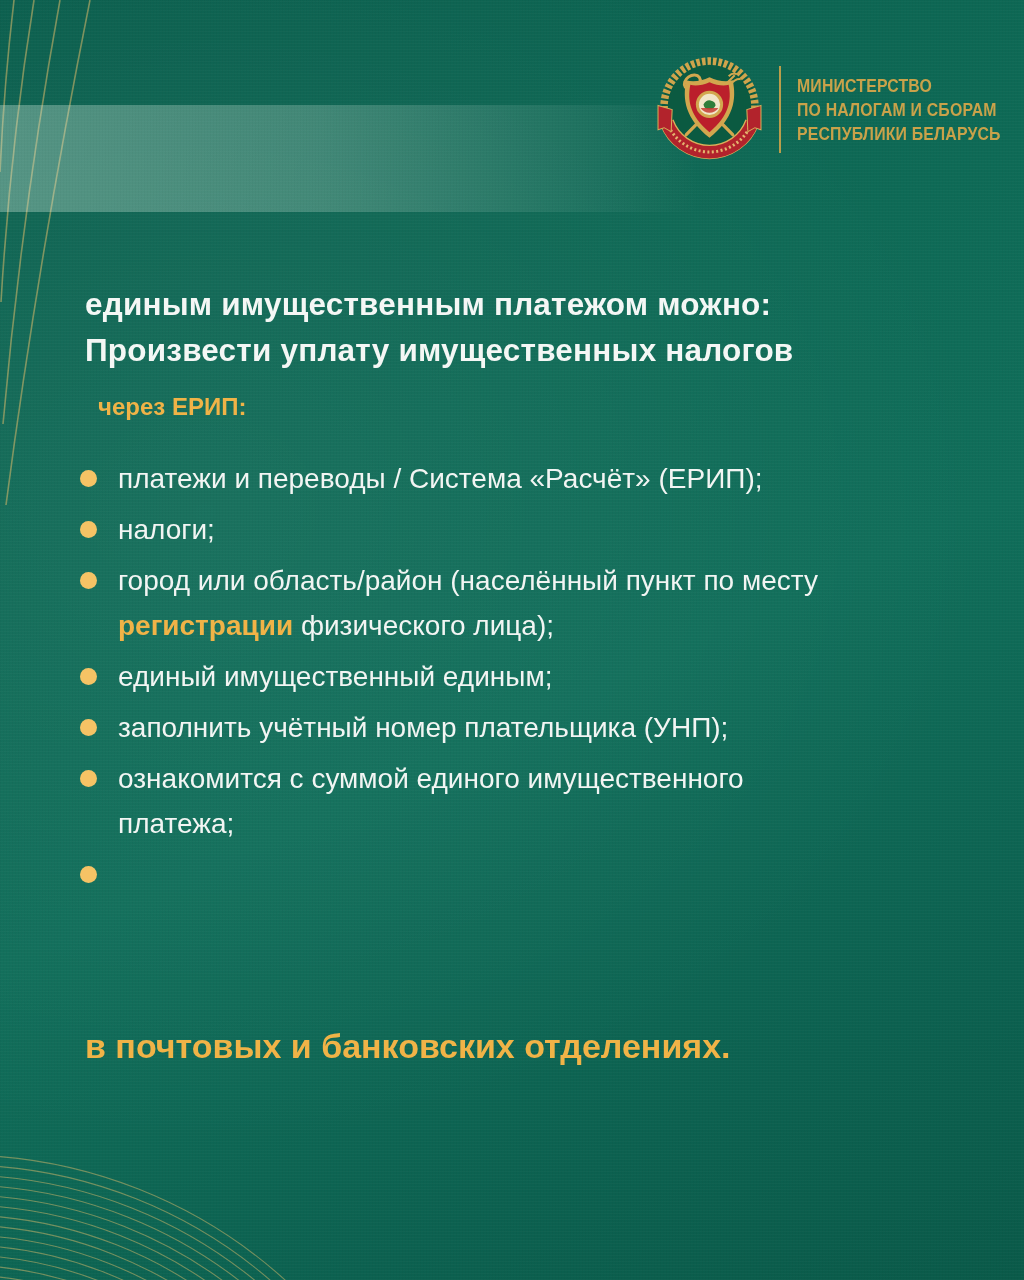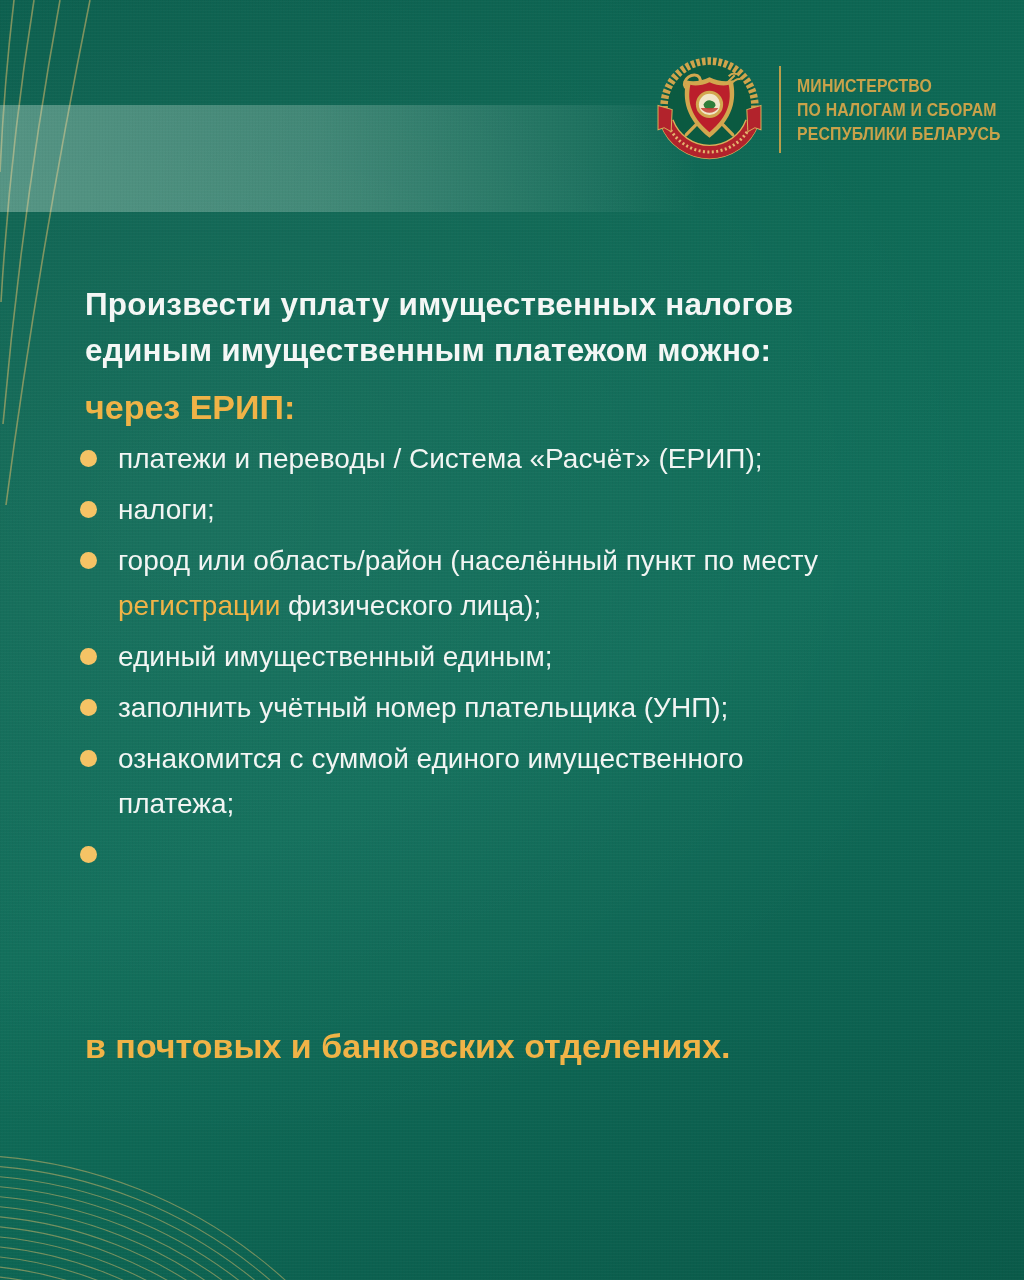--- a/index.html
+++ b/index.html
@@ -30,33 +30,33 @@
     position:absolute;left:797px;top:74px;
     color:#c9a24a;font-weight:700;font-size:18px;line-height:24px;
     letter-spacing:.2px;transform:scaleX(.88);transform-origin:left top;white-space:nowrap;
   }
   
   .title{
     position:absolute;left:85px;top:281px;
     color:#f4f7f5;font-size:31.5px;line-height:46px;font-weight:700;letter-spacing:.2px;white-space:nowrap;
   }
   .erip-heading{
-    position:absolute;left:85px;top:383px;
-    color:#f0b347;font-size:34px;line-height:48px;font-weight:700;white-space:nowrap;
+    position:absolute;left:98px;top:383px;
+    color:#f0b347;font-size:24px;line-height:48px;font-weight:700;white-space:nowrap;
   }
-  .list{position:absolute;left:80px;top:436px;list-style:none;margin:0;padding:0;}
+  .list{position:absolute;left:80px;top:456px;list-style:none;margin:0;padding:0;}
   .list li{
     position:relative;padding-left:38px;margin:0 0 6px 0;
     color:#f2f5f3;font-size:28px;line-height:45px;font-weight:400;white-space:nowrap;
   }
   .dot{
     position:absolute;left:0;top:14px;width:17px;height:17px;border-radius:50%;
     background:#f5c365;
   }
-  .gold{color:#f0b347;font-weight:400;}
+  .gold{color:#f0b347;font-weight:700;}
   .footer{
     position:absolute;left:85px;top:1016px;
     color:#f0b347;font-size:34px;line-height:60px;font-weight:700;white-space:nowrap;
   }
 </style>
 </head>
 <body>
 
 <div class="canvas">
 
@@ -119,22 +119,22 @@
 
   <div class="divider"></div>
 
   <div class="brand">
     <div>МИНИСТЕРСТВО</div>
     <div>ПО НАЛОГАМ И СБОРАМ</div>
     <div>РЕСПУБЛИКИ БЕЛАРУСЬ</div>
   </div>
 
   <div class="title">
+    <div>единым имущественным платежом можно:</div>
     <div>Произвести уплату имущественных налогов</div>
-    <div>единым имущественным платежом можно:</div>
   </div>
 
   <div class="erip-heading">через ЕРИП:</div>
 
   <ul class="list" id="bullet-list">
       <li><span class="dot"></span><span>платежи и переводы / Система «Расчёт» (ЕРИП);</span></li>
       <li><span class="dot"></span><span>налоги;</span></li>
       <li><span class="dot"></span><span>город или область/район (населённый пункт по месту</span><br><span class="gold">регистрации</span><span> физического лица);</span></li>
       <li><span class="dot"></span><span>единый имущественный единым;</span></li>
       <li><span class="dot"></span><span>заполнить учётный номер плательщика (УНП);</span></li>

